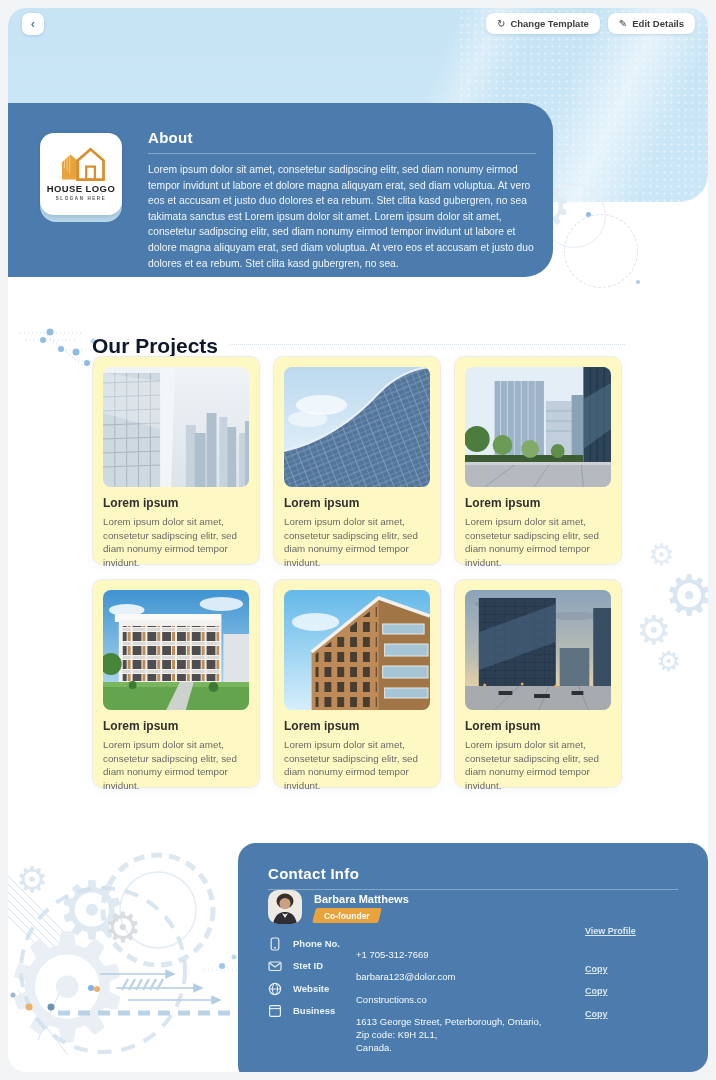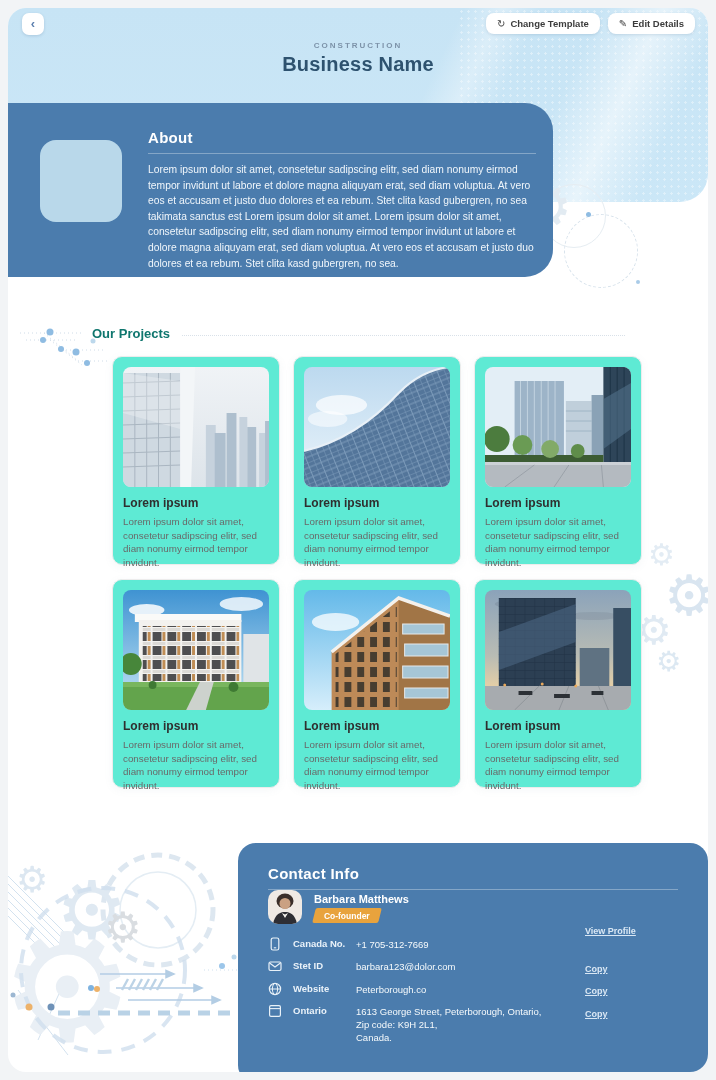--- a/index.html
+++ b/index.html
@@ -50,27 +50,27 @@
           box-shadow:0 2px 5px rgba(30,60,90,.18); }
   .logo-line1 { font-size:9.5px; font-weight:bold; color:#222; letter-spacing:.4px; }
   .logo-line2 { font-size:4.5px; font-weight:bold; color:#555; letter-spacing:1.6px; }
   .about-body { position:absolute; left:140px; top:26px; width:388px; }
   .sec-title { font-size:15px; font-weight:bold; color:#ffffff; letter-spacing:.3px; }
   .sec-rule { margin-top:7px; border-top:1px solid rgba(255,255,255,.32); }
   .about-text { margin-top:8px; font-size:10.3px; line-height:15.6px; color:#f0f6fb; }
 
   
   .projects-head { position:absolute; left:84px; top:318px; width:533px; display:flex; align-items:center; gap:12px; z-index:2; }
-  .projects-title { font-size:13px; font-weight:bold; color:#0f766e; white-space:nowrap; }
+  .projects-title { font-size:21px; font-weight:bold; color:#0f172a; white-space:nowrap;margin-top:8px; }
   .projects-rule { flex:1; border-top:1px dotted #d9e1e9; margin-top:4px; }
 
   .grid { position:absolute; left:84px; top:348px; display:grid; grid-template-columns:repeat(3,168px);
           column-gap:13px; row-gap:14px; z-index:2; }
-  .card { width:168px; height:209px; background:#5eead4; border:1px solid #ececec; border-radius:10px;
-          padding:10px; box-shadow:0 2px 8px rgba(120,140,160,.07);margin-left:20px; }
+  .card { width:168px; height:209px; background:#fef9c3; border:1px solid #ececec; border-radius:10px;
+          padding:10px; box-shadow:0 2px 8px rgba(120,140,160,.07); }
   .card-img { width:146px; height:120px; border-radius:8px; overflow:hidden; }
   .card-img svg { display:block; width:100%; height:100%; }
   .card-title { margin-top:9px; font-size:12px; font-weight:bold; color:#2f2f2f; }
   .card-desc { margin-top:5px; font-size:9.8px; line-height:13.5px; color:#696969; }
 
   
   .contact-box { position:absolute; left:230px; top:835px; width:470px; height:240px; background:#4b7cad;
           border-radius:18px; z-index:2; }
   .contact-inner { position:absolute; left:30px; top:22px; right:30px; }
   .contact-rule { margin-top:7px; border-top:1px solid rgba(255,255,255,.32); }
@@ -80,21 +80,21 @@
   .badge { position:absolute; left:46px; top:18px; background:#e8a33d; color:#fff; font-size:8.5px; font-weight:bold;
           padding:2.5px 10px; transform:skewX(-14deg); border-radius:2px; }
   .badge span { display:inline-block; transform:skewX(14deg); }
   .link { color:#d9e7f4; font-size:9px; font-weight:bold; text-decoration:underline; cursor:pointer;margin-top:26px; }
   .view-profile { position:absolute; left:317px; top:10px; }
 
   .c-row { position:absolute; left:30px; right:30px; }
   .c-icon { position:absolute; left:0; top:0; width:14px; height:14px; }
   .c-icon svg { display:block; width:14px; height:14px; }
   .c-label { position:absolute; left:25px; top:1px; font-size:9.5px; font-weight:bold; color:#eaf2f9; }
-  .c-value { position:absolute; left:88px; top:1px; font-size:9.5px; color:#f6fafc; white-space:pre-line; line-height:13px; }
+  .c-value { position:absolute; left:88px; top:11px; font-size:9.5px; color:#f6fafc; white-space:pre-line; line-height:13px; }
   .c-copy { position:absolute; left:317px; top:1px; }
 
   .bind-pre { white-space:pre-line; }
 </style>
 </head>
 <body>
 
 <div class="surface">
 
   <div class="band">
@@ -111,33 +111,43 @@
     <button class="pill-btn">
       <span class="ic">↻</span>
       <span>Change Template</span>
     </button>
     <button class="pill-btn">
       <span class="ic">✎</span>
       <span>Edit Details</span>
     </button>
   </div>
 
-  <div class="title-block">
-    <div class="category">CONSTRUCTION</div>
-    <div class="biz-name">Business Name</div>
-  </div>
 
   <span class="gear-glyph" style="left:512px; top:170px; font-size:58px; color:#e2ebf2;">⚙</span>
   <div class="circ" style="left:534px; top:176px; width:64px; height:64px; border:1px solid #e6edf2;"></div>
   <div class="circ" style="left:556px; top:206px; width:74px; height:74px; border:1px dashed #d8e3ec;"></div>
   <div class="dot" style="left:578px; top:204px; width:5px; height:5px; background:#8fbce2;"></div>
   <div class="dot" style="left:628px; top:272px; width:4px; height:4px; background:#a9cbe8;"></div>
 
   <div class="about-box">
     <div class="logo-shadow"></div>
+    <div class="logo-card">
+      <svg width="52" height="34" viewBox="0 0 60 38">
+        <polygon points="8,17 18,8 28,17 28,37 8,37" fill="#e8a33d"></polygon>
+        <g stroke="#fff" stroke-width="1" opacity="0.5">
+          <line x1="11" y1="14" x2="11" y2="24"></line>
+            <line x1="14" y1="12" x2="14" y2="27"></line>
+            <line x1="17" y1="10" x2="17" y2="30"></line>
+        </g>
+        <polygon points="26,15 41,2 56,15 56,37 26,37" fill="none" stroke="#d98f2e" stroke-width="3.2"></polygon>
+        <rect x="36" y="22" width="10" height="15" fill="none" stroke="#d98f2e" stroke-width="2.6"></rect>
+      </svg>
+      <div class="logo-line1">HOUSE LOGO</div>
+      <div class="logo-line2">SLOGAN HERE</div>
+    </div>
     <div class="about-body">
       <div class="sec-title">About</div>
       <div class="sec-rule"></div>
       <div class="about-text">Lorem ipsum dolor sit amet, consetetur sadipscing elitr, sed diam nonumy eirmod tempor invidunt ut labore et dolore magna aliquyam erat, sed diam voluptua. At vero eos et accusam et justo duo dolores et ea rebum. Stet clita kasd gubergren, no sea takimata sanctus est Lorem ipsum dolor sit amet. Lorem ipsum dolor sit amet, consetetur sadipscing elitr, sed diam nonumy eirmod tempor invidunt ut labore et dolore magna aliquyam erat, sed diam voluptua. At vero eos et accusam et justo duo dolores et ea rebum. Stet clita kasd gubergren, no sea.</div>
     </div>
   </div>
 
   <svg class="decor" style="left:12px; top:307px;" width="95" height="60">
     <g stroke="#cfdce8" stroke-width="1" stroke-dasharray="1,3" fill="none">
       <path d="M0,18 H62"></path>
@@ -458,21 +468,21 @@
       <a class="link view-profile">View Profile</a>
     </div>
 
     <div class="c-row" style="top:94px;">
       <span class="c-icon">
         <svg viewBox="0 0 14 14">
             <rect x="3.2" y="1" width="7.6" height="12" rx="1.8" fill="none" stroke="#e8f1f8" stroke-width="1.2"></rect>
             <line x1="5.8" y1="10.8" x2="8.2" y2="10.8" stroke="#e8f1f8" stroke-width="1.1"></line>
           </svg>
       </span>
-      <span class="c-label">Canada No.</span>
+      <span class="c-label">Phone No.</span>
       <span class="c-value">+1 705-312-7669</span>
       <a class="link c-copy">Copy</a>
     </div>
 
     <div class="c-row" style="top:116px;">
       <span class="c-icon">
         <svg viewBox="0 0 14 14">
             <rect x="1" y="3" width="12" height="8.5" rx="1.4" fill="none" stroke="#e8f1f8" stroke-width="1.2"></rect>
             <polyline points="1.6,4 7,8 12.4,4" fill="none" stroke="#e8f1f8" stroke-width="1.2"></polyline>
           </svg>
@@ -484,31 +494,31 @@
 
     <div class="c-row" style="top:139px;">
       <span class="c-icon">
         <svg viewBox="0 0 14 14">
             <circle cx="7" cy="7" r="5.6" fill="none" stroke="#e8f1f8" stroke-width="1.2"></circle>
             <ellipse cx="7" cy="7" rx="2.6" ry="5.6" fill="none" stroke="#e8f1f8" stroke-width="1"></ellipse>
             <line x1="1.4" y1="7" x2="12.6" y2="7" stroke="#e8f1f8" stroke-width="1"></line>
           </svg>
       </span>
       <span class="c-label">Website</span>
-      <span class="c-value">Peterborough.co</span>
+      <span class="c-value">Constructions.co</span>
       <a class="link c-copy">Copy</a>
     </div>
 
     <div class="c-row" style="top:161px;">
       <span class="c-icon">
         <svg viewBox="0 0 14 14">
             <rect x="1.6" y="1.6" width="10.8" height="10.8" rx="1.4" fill="none" stroke="#e8f1f8" stroke-width="1.2"></rect>
             <line x1="1.6" y1="4.6" x2="12.4" y2="4.6" stroke="#e8f1f8" stroke-width="1.1"></line>
           </svg>
       </span>
-      <span class="c-label">Ontario</span>
+      <span class="c-label">Business</span>
       <span class="c-value bind-pre">1613 George Street, Peterborough, Ontario,
 Zip code: K9H 2L1,
 Canada.</span>
     </div>
   </div>
 
 </div>
 
 </body></html>

